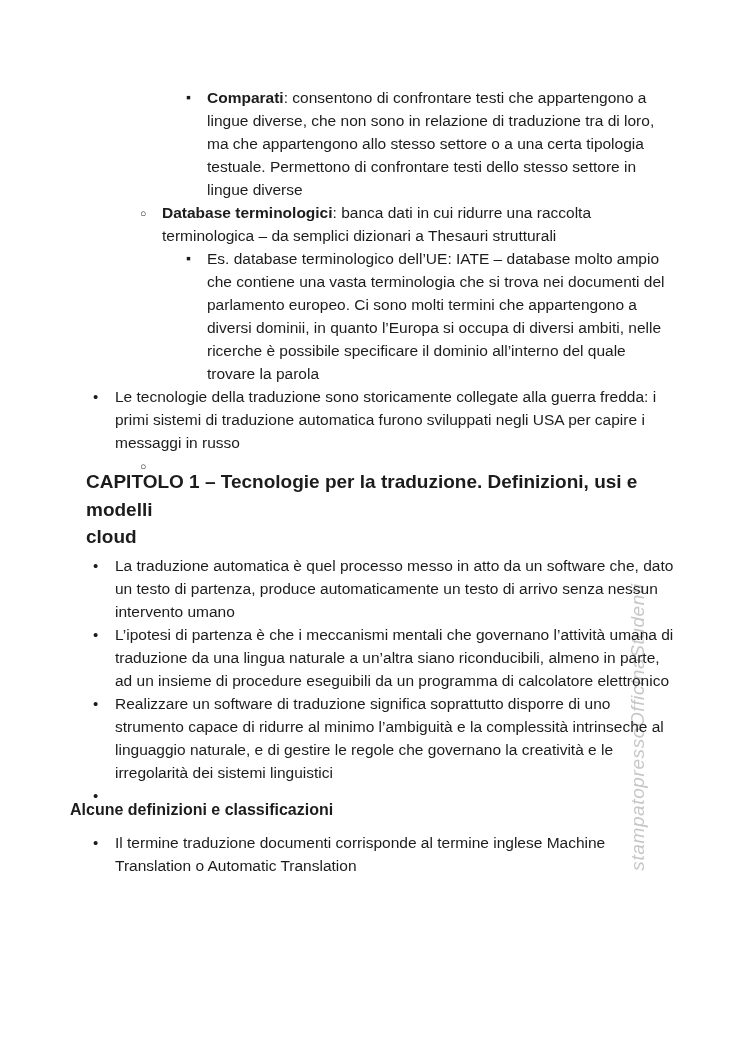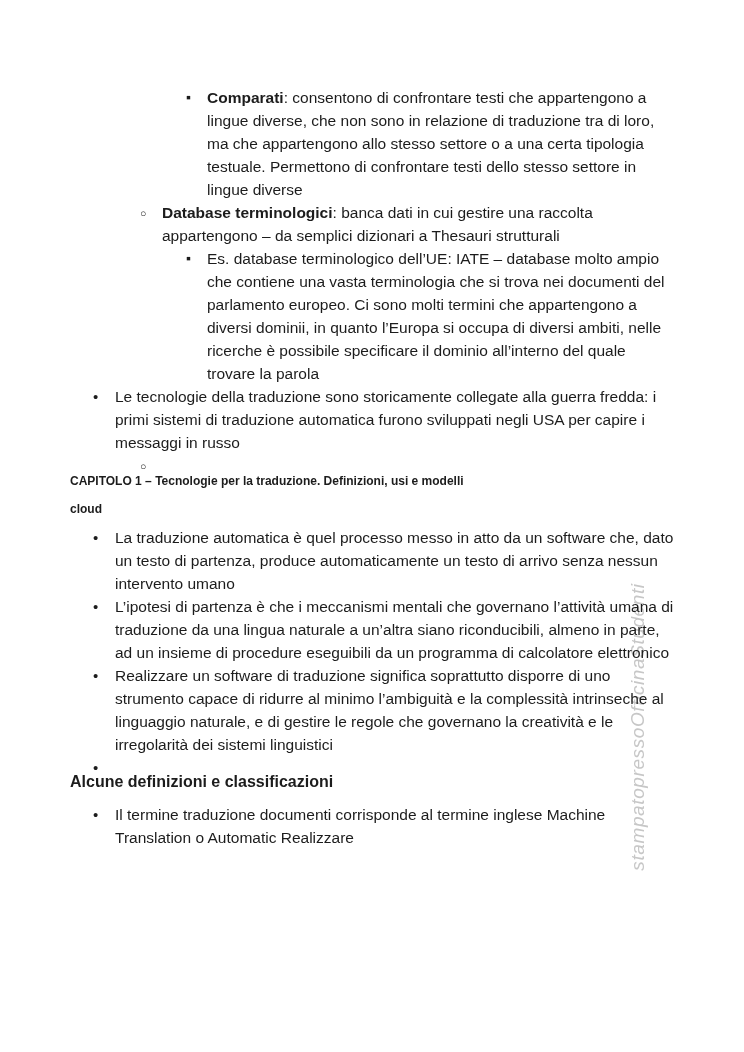--- a/index.html
+++ b/index.html
@@ -40,24 +40,24 @@
   }
   .level-1 > .marker { left: 23px; }
   .level-2 > .marker { left: 70px; }
   .level-3 > .marker { left: 116px; }
   .marker-disc   { font-size: 15px; }
   .marker-circle { font-size: 10.5px; top: 1px; }
   .marker-square { font-size: 14px; }
   .b { font-weight: bold; }
   .i { }
   .heading {
-    font-size: 12px;
+    font-size: 19px;
     line-height: 27.5px;
     font-weight: bold;
-    margin: 14px 0 3px 0;
+    margin: 14px 0 3px 16px;
     white-space: pre-wrap;
   }
   .subheading {
     font-size: 16px;
     line-height: 23px;
     font-weight: bold;
     margin: 14px 0 10px 0;
   }
   .watermark {
     position: absolute;
@@ -76,26 +76,26 @@
     pointer-events: none;
   }
 </style>
 </head>
 <body>
 
 <div class="page">
   <div class="watermark">stampatopressoOfficinaStudenti</div>
   <div class="content" id="doc-content">
       <div class="block bullet bullet level-3"><span class="marker marker-square">▪</span><span class="text"><span class="b">Comparati</span><span>: consentono di confrontare testi che appartengono a lingue diverse, che non sono in relazione di traduzione tra di loro, ma che appartengono allo stesso settore o a una certa tipologia testuale. Permettono di confrontare testi dello stesso settore in lingue diverse</span></span></div>
-      <div class="block bullet bullet level-2"><span class="marker marker-circle">○</span><span class="text"><span class="b">Database terminologici</span><span>: banca dati in cui gestire una raccolta appartengono – da semplici dizionari a Thesauri strutturali</span></span></div>
+      <div class="block bullet bullet level-2"><span class="marker marker-circle">○</span><span class="text"><span class="b">Database terminologici</span><span>: banca dati in cui ridurre una raccolta terminologica – da semplici dizionari a Thesauri strutturali</span></span></div>
       <div class="block bullet bullet level-3"><span class="marker marker-square">▪</span><span class="text"><span>Es. database terminologico dell’UE: IATE – database molto ampio che contiene una vasta terminologia che si trova nei documenti del parlamento europeo. Ci sono molti termini che appartengono a diversi dominii, in quanto l’Europa si occupa di diversi ambiti, nelle ricerche è possibile specificare il dominio all’interno del quale trovare la parola</span></span></div>
       <div class="block bullet bullet level-1"><span class="marker marker-disc">•</span><span class="text"><span>Le tecnologie della traduzione sono storicamente collegate alla guerra fredda: i primi sistemi di traduzione automatica furono sviluppati negli USA per capire i messaggi in russo</span></span></div>
       <div class="block bullet bullet level-2"><span class="marker marker-circle">○</span></div>
       <div class="block heading"><span class="text"><span class="b">CAPITOLO 1 – Tecnologie per la traduzione. Definizioni, usi e modelli
 </span><span class="b i">cloud</span></span></div>
       <div class="block bullet bullet level-1"><span class="marker marker-disc">•</span><span class="text"><span>La traduzione automatica è quel processo messo in atto da un software che, dato un testo di partenza, produce automaticamente un testo di arrivo senza nessun intervento umano</span></span></div>
       <div class="block bullet bullet level-1"><span class="marker marker-disc">•</span><span class="text"><span>L’ipotesi di partenza è che i meccanismi mentali che governano l’attività umana di traduzione da una lingua naturale a un’altra siano riconducibili, almeno in parte, ad un insieme di procedure eseguibili da un programma di calcolatore elettronico</span></span></div>
       <div class="block bullet bullet level-1"><span class="marker marker-disc">•</span><span class="text"><span>Realizzare un software di traduzione significa soprattutto disporre di uno strumento capace di ridurre al minimo l’ambiguità e la complessità intrinseche al linguaggio naturale, e di gestire le regole che governano la creatività e le irregolarità dei sistemi linguistici</span></span></div>
       <div class="block bullet bullet level-1"><span class="marker marker-disc">•</span></div>
       <div class="block subheading"><span class="text"><span class="b">Alcune definizioni e classificazioni</span></span></div>
-      <div class="block bullet bullet level-1"><span class="marker marker-disc">•</span><span class="text"><span>Il termine traduzione documenti corrisponde al termine inglese </span><span class="i">Machine Translation</span><span> o </span><span class="i">Automatic Realizzare</span></span></div>
+      <div class="block bullet bullet level-1"><span class="marker marker-disc">•</span><span class="text"><span>Il termine traduzione documenti corrisponde al termine inglese </span><span class="i">Machine Translation</span><span> o </span><span class="i">Automatic Translation</span></span></div>
     </div>
 </div>
 
 </body></html>

